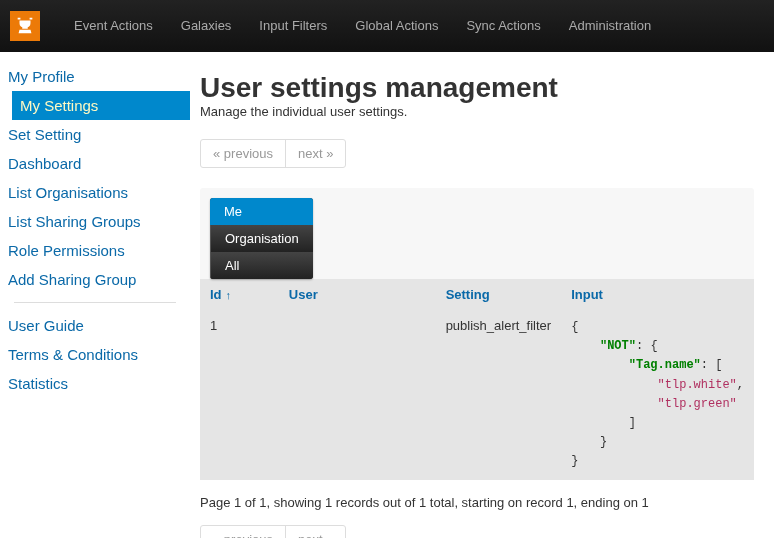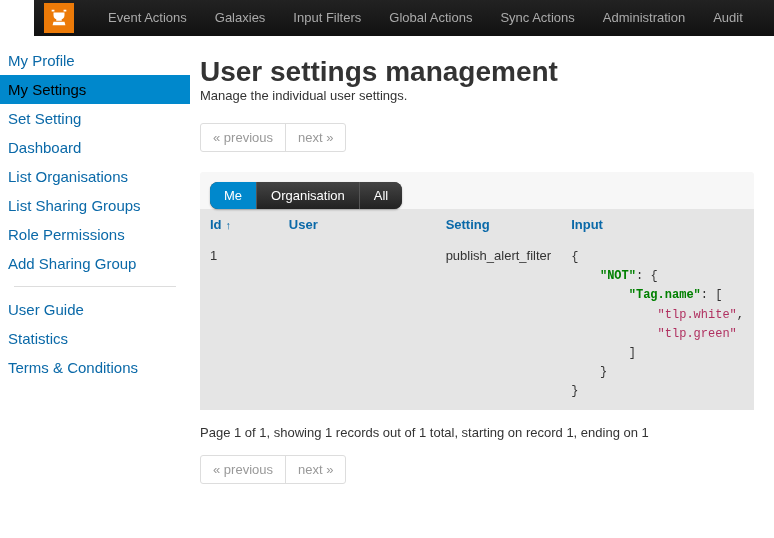--- a/index.html
+++ b/index.html
@@ -1,41 +1,41 @@
 <!DOCTYPE html>
 <html><head>
 <meta charset="utf-8">
 <style>
 * { box-sizing: border-box; margin: 0; padding: 0; }
 body { font-family: Arial, Helvetica, sans-serif; font-size: 13px; color: #333; background: #fff; width: 774px; }
 a { text-decoration: none; }
 
 
-.topnav { background: linear-gradient(#222, #111); height: 36px; display: flex; align-items: center; padding: 0 10px; margin-left: 34px; }
+.topnav { background: linear-gradient(#222, #111); height: 52px; display: flex; align-items: center; padding: 0 10px; }
 .logo { width: 30px; height: 30px; background: #EC7A08; margin-right: 20px; display: flex; align-items: center; justify-content: center; }
 .logo svg { width: 22px; height: 22px; fill: #fff; }
 .topnav-item { color: #aaa; padding: 0 14px; font-size: 13px; cursor: pointer; line-height: 40px; }
 
 
 .wrap { display: flex; }
 .sidebar { width: 190px; padding: 10px 0; }
 .side-item { display: block; padding: 6px 8px; color: #0a69a8; cursor: pointer; font-size: 15px; }
-.side-item.active { background: #0088CC; color: #000000; }
+.side-item.active { background: #0088CC; color: #fef9c3; margin-left: 12px; }
 .side-divider { border: none; border-top: 1px solid #ddd; margin: 8px 14px; }
 
 .main { flex: 1; padding: 20px 20px 30px 10px; }
 h1 { font-size: 28px; font-weight: 600; color: #333; }
 .subtitle { color: #333; margin-bottom: 20px; font-size: 13px; }
 
 .pager { display: inline-flex; border: 1px solid #ddd; border-radius: 3px; overflow: hidden; margin-bottom: 20px; }
 .pager span { padding: 6px 12px; color: #999; font-size: 13px; text-align: right; }
 .pager span + span { border-left: 1px solid #ddd; }
 
 .scope-tabs-wrap { padding: 10px 10px 0 10px; background: #f7f7f7; border-top-left-radius:3px; border-top-right-radius:3px;}
-.scope-tabs { display: inline-flex; border-radius: 8px; overflow: hidden; background: #373737; box-shadow: 0 1px 2px rgba(0,0,0,0.3);}
+.scope-tabs { display: inline-flex; border-radius: 3px; overflow: hidden; background: #373737; box-shadow: 0 1px 2px rgba(0,0,0,0.3); flex-direction: column;}
 .scope-tab { padding: 6px 14px; color: #fff; font-size: 13px; cursor: pointer; background: linear-gradient(#444,#222); }
 .scope-tab + .scope-tab { border-left: 1px solid #555; }
 .scope-tab.active { background: #0088CC; }
 
 .tbl { width: 100%; border-collapse: collapse; background: #e5e5e5; }
 .tbl th { text-align: left; padding: 8px 10px; color: #0a69a8; font-weight: bold; font-size: 13px; cursor: pointer; }
 .tbl td { padding: 8px 10px; vertical-align: top; font-size: 13px; color: #333; }
 .sort-ind { color: #0a69a8; font-size: 11px; margin-left: 4px; }
 
 .json-view { font-family: "Courier New", monospace; font-size: 12px; line-height: 1.6; white-space: pre; color: #333; }
@@ -53,41 +53,40 @@
         <path d="M4 3h3v2H4zm13 0h3v2h-3zM6 6h12v3c0 3-2 5-6 5s-6-2-6-5zm0 10h12l1 4H5zm3-3h6v2H9z"></path>
       </svg>
   </div>
   <div id="topnav-slot" style="display: flex;">
       <div class="topnav-item">Event Actions</div>
       <div class="topnav-item">Galaxies</div>
       <div class="topnav-item">Input Filters</div>
       <div class="topnav-item">Global Actions</div>
       <div class="topnav-item">Sync Actions</div>
       <div class="topnav-item">Administration</div>
-      <div class="topnav-item">Audit</div>
     </div>
 </div>
 
 <div class="wrap">
   <div class="sidebar">
     <div id="side-g1">
         <a class="side-item">My Profile</a>
         <a class="side-item active">My Settings</a>
         <a class="side-item">Set Setting</a>
         <a class="side-item">Dashboard</a>
         <a class="side-item">List Organisations</a>
         <a class="side-item">List Sharing Groups</a>
         <a class="side-item">Role Permissions</a>
         <a class="side-item">Add Sharing Group</a>
       </div>
     <hr class="side-divider">
     <div id="side-g2">
         <a class="side-item">User Guide</a>
+        <a class="side-item">Terms &amp; Conditions</a>
         <a class="side-item">Statistics</a>
-        <a class="side-item">Terms &amp; Conditions</a>
       </div>
   </div>
 
   <div class="main">
     <h1>User settings management</h1>
     <p class="subtitle">Manage the individual user settings.</p>
 
     <div class="pager">
       <span>« previous</span>
       <span>next »</span>

